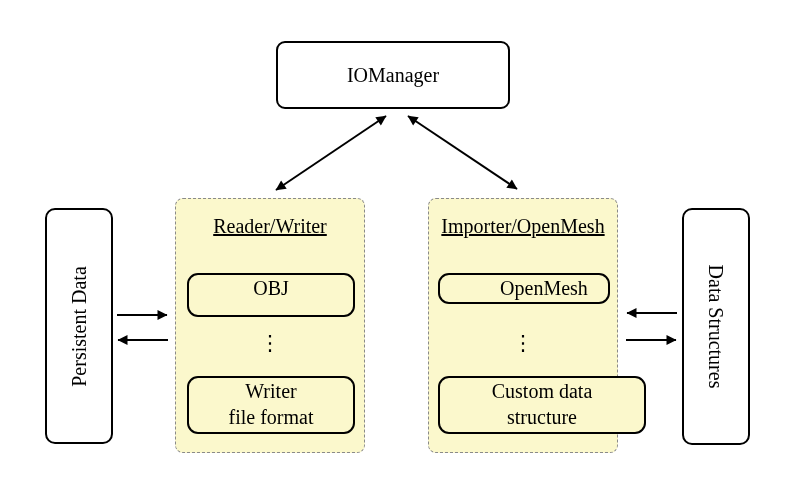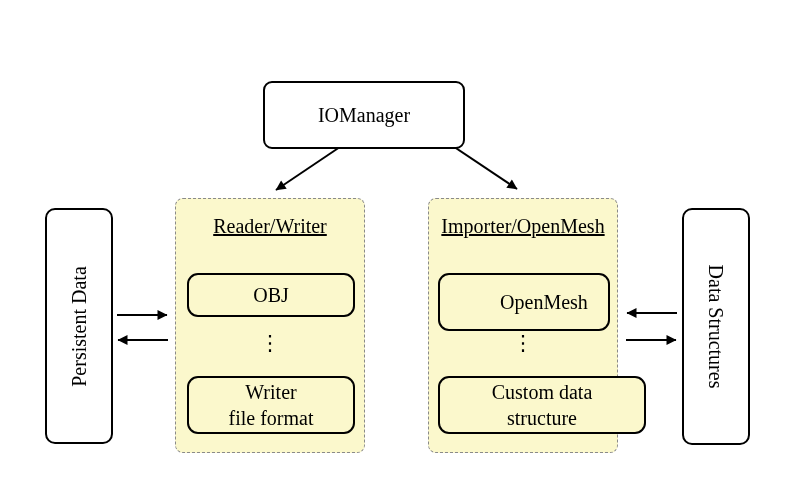--- a/index.html
+++ b/index.html
@@ -53,21 +53,20 @@
   }
   .inner-node {
     position: absolute;
     box-sizing: border-box;
     background: var(--group-fill, #FBF8CC);
     border: 2.5px solid var(--node-border, #000000);
     border-radius: 11px;
     display: flex;
     flex-direction: column;
     align-items: center;
-    justify-content: center;
     font-size: 20px;
     line-height: 1.3;
     text-align: center;
     z-index: 3;
   }
   .ellipsis {
     position: absolute;
     text-align: center;
     font-size: 21px;
     line-height: 1;
@@ -98,21 +97,21 @@
       </marker>
     </defs>
     <line class="arrow-line" x1="276" y1="190" x2="386" y2="116" marker-start="url(#ah)" marker-end="url(#ah)"></line>
     <line class="arrow-line" x1="408" y1="116" x2="517" y2="189" marker-start="url(#ah)" marker-end="url(#ah)"></line>
     <line class="arrow-line" x1="117" y1="315" x2="167" y2="315" marker-end="url(#ah)"></line>
     <line class="arrow-line" x1="168" y1="340" x2="118" y2="340" marker-end="url(#ah)"></line>
     <line class="arrow-line" x1="677" y1="313" x2="627" y2="313" marker-end="url(#ah)"></line>
     <line class="arrow-line" x1="626" y1="340" x2="676" y2="340" marker-end="url(#ah)"></line>
   </svg>
 
-  <div class="node" style="left:263px; top:41px; width:202px; height:68px; border-radius:9px;margin-top:40px;">
+  <div class="node" style="left:276px; top:41px; width:234px; height:68px; border-radius:9px;">
     <span>IOManager</span>
   </div>
 
   <div class="node vert-label-up" style="left:45px; top:208px; width:68px; height:236px;">
     <span>Persistent Data</span>
   </div>
 
   <div class="node vert-label-down" style="left:682px; top:208px; width:68px; height:237px;">
     <span>Data Structures</span>
   </div>
@@ -125,21 +124,21 @@
   </div>
   <div class="ellipsis" style="left:255px; top:333px; width:30px;">⋮</div>
   <div class="inner-node" style="left:187px; top:376px; width:168px; height:58px;">
     <span>Writer</span>
     <span>file format</span>
   </div>
 
   <div class="group" style="left:428px; top:198px; width:190px; height:255px;">
     <div class="group-title">Importer/OpenMesh</div>
   </div>
-  <div class="inner-node" style="left:438px; top:273px; width:172px; height:58px;padding-left:40px;">
+  <div class="inner-node" style="left:438px; top:273px; width:172px; height:31px;padding-left:40px;">
     <span>OpenMesh</span>
   </div>
   <div class="ellipsis" style="left:508px; top:333px; width:30px;">⋮</div>
   <div class="inner-node" style="left:438px; top:376px; width:208px; height:58px;">
     <span>Custom data</span>
     <span>structure</span>
   </div>
 
 </div>
 

